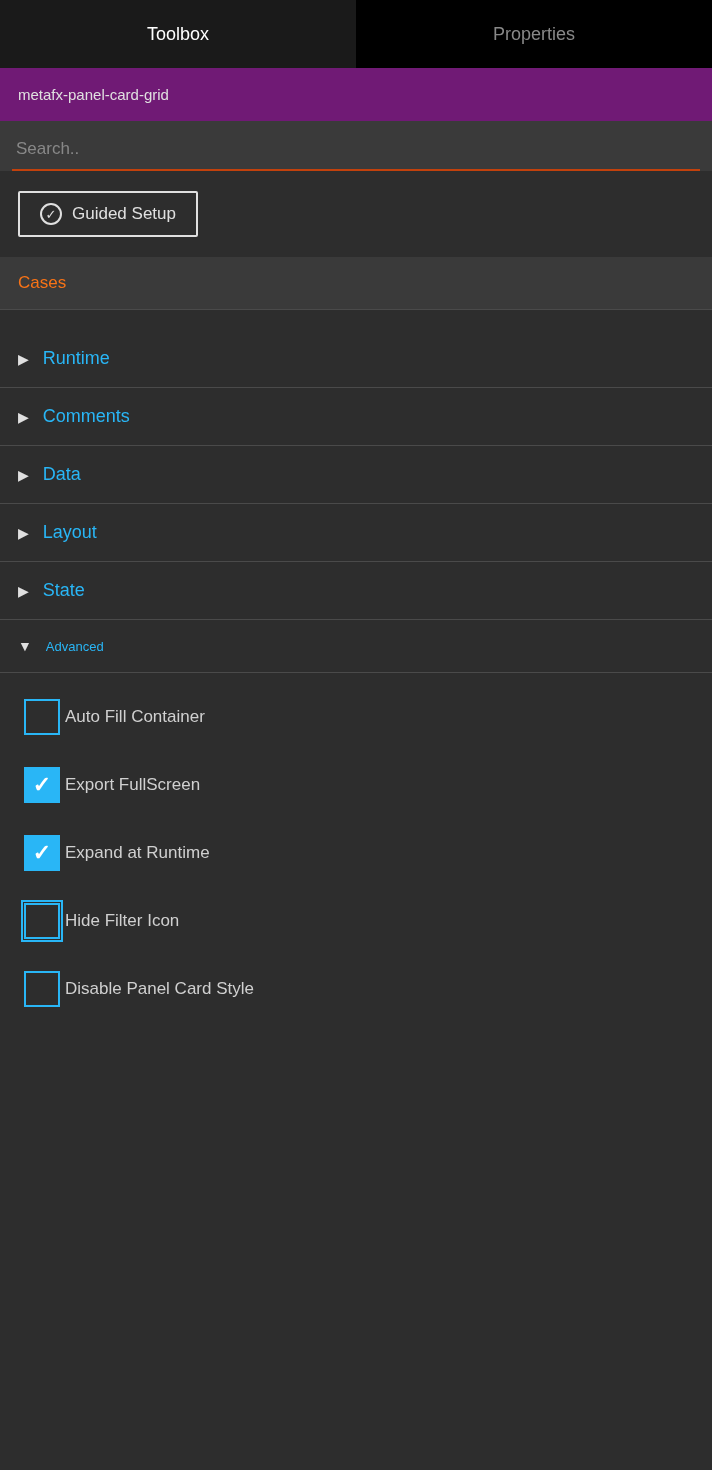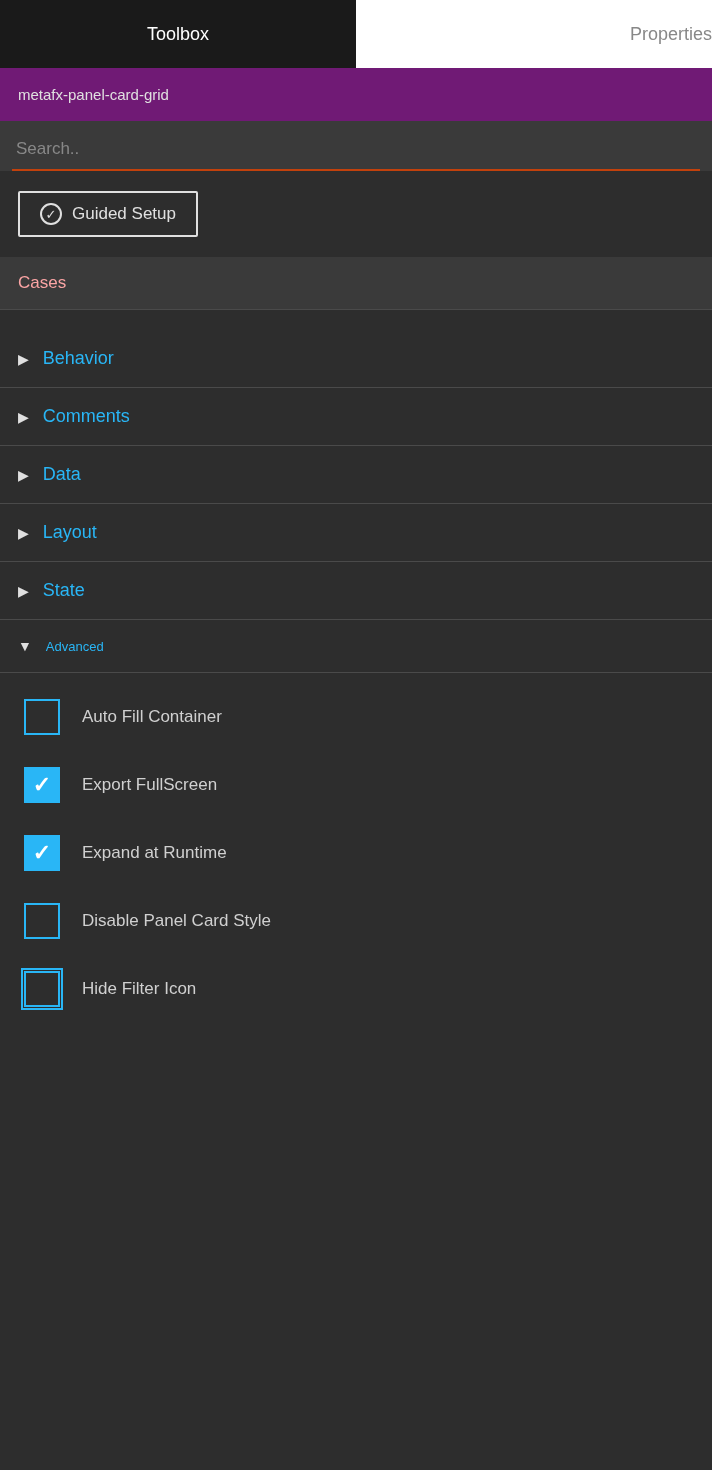--- a/index.html
+++ b/index.html
@@ -33,23 +33,22 @@
       cursor: pointer;
       color: #aaaaaa;
     }
 
     .tab.active {
       background-color: #1a1a1a;
       color: #ffffff;
     }
 
     .tab.inactive {
-      background-color: #ffffff;
+      background-color: #000000;
       color: #888888;
-      justify-content: flex-end;
     }
 
     
     .component-name {
       padding: 18px 18px 18px 18px;
       font-size: 15px;
       color: #e0e0e0;
       background-color: #701a75;
     }
 
@@ -105,21 +104,21 @@
       justify-content: center;
       font-size: 13px;
       flex-shrink: 0;
     }
 
     
     .cases-section {
       background-color: #3a3a3a;
       padding: 16px 18px;
       font-size: 17px;
-      color: #fca5a5;
+      color: #f97316;
       border-bottom: 1px solid #4a4a4a;
     }
 
     
     .spacer {
       height: 20px;
       background-color: #2d2d2d;
     }
 
     
@@ -175,21 +174,21 @@
 
     
     .checkbox-list {
       padding: 10px 0;
     }
 
     .checkbox-item {
       display: flex;
       align-items: center;
       padding: 16px 24px;
-      gap: 22px;
+      gap: 5px;
       cursor: pointer;
       text-align: right;
     }
 
     .checkbox-item .cb-label {
       font-size: 17px;
       color: #d0d0d0;
     }
 
     
@@ -254,21 +253,21 @@
 
 <div class="cases-section">
   <span>Cases</span>
 </div>
 
 <div class="spacer"></div>
 
 <div class="accordion-item">
   <div class="accordion-header">
     <span class="chevron">▶</span>
-    <span class="section-label">Behavior</span>
+    <span class="section-label">Runtime</span>
   </div>
 </div>
 
 <div class="accordion-item">
   <div class="accordion-header">
     <span class="chevron">▶</span>
     <span class="section-label">Comments</span>
   </div>
 </div>
 
@@ -315,26 +314,26 @@
     </div>
 
     <div class="checkbox-item">
       <div class="cb-box checked">
         <span class="checkmark">✓</span>
       </div>
       <span class="cb-label">Expand at Runtime</span>
     </div>
 
     <div class="checkbox-item">
+      <div class="cb-box focused">
+      </div>
+      <span class="cb-label">Hide Filter Icon</span>
+    </div>
+
+    <div class="checkbox-item">
       <div class="cb-box">
       </div>
       <span class="cb-label">Disable Panel Card Style</span>
     </div>
 
-    <div class="checkbox-item">
-      <div class="cb-box focused">
-      </div>
-      <span class="cb-label">Hide Filter Icon</span>
-    </div>
-
 
   </div>
 </div>
 
 </body></html>

